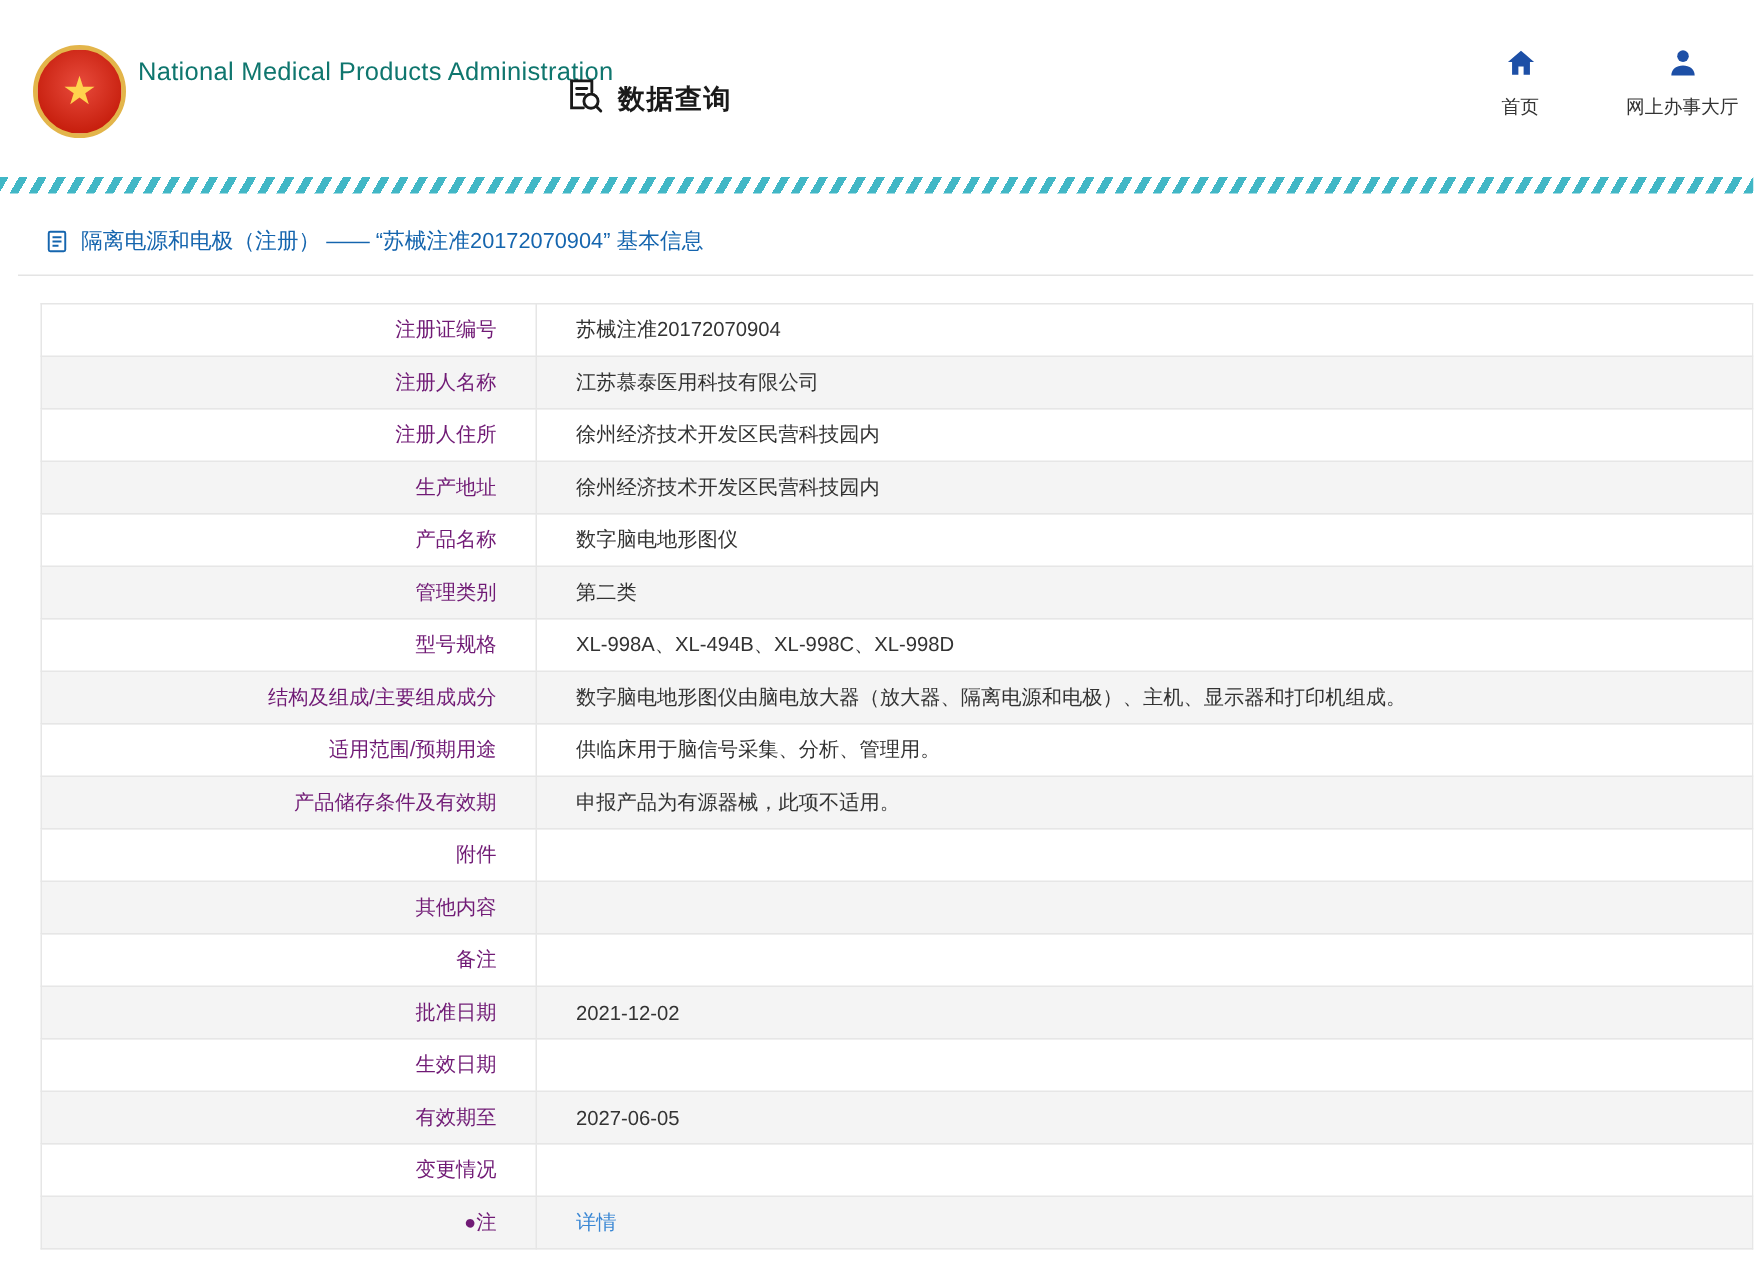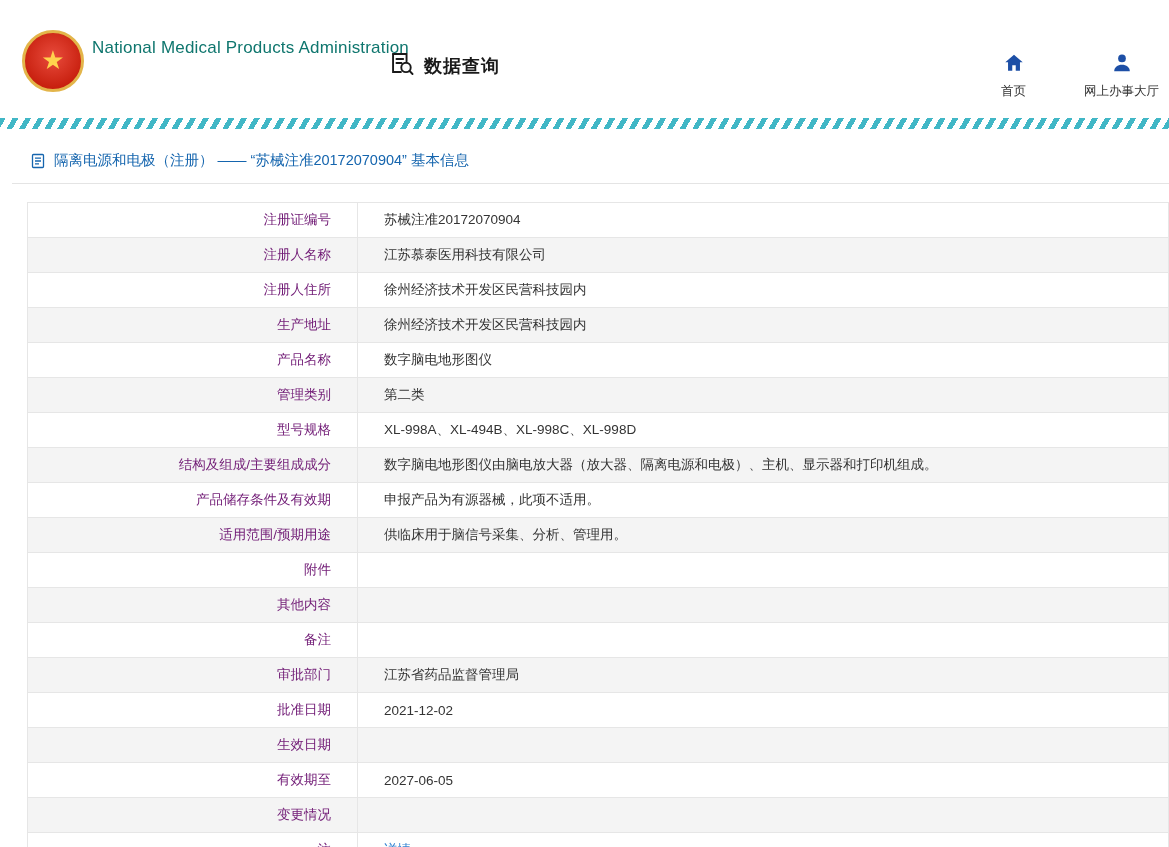--- a/index.html
+++ b/index.html
@@ -8,23 +8,23 @@
 
   
   .header{position:relative;height:118px;background:#fff;}
   .emblem{position:absolute;left:22px;top:30px;width:56px;height:56px;border-radius:50%;
     background:radial-gradient(circle at 50% 42%, #e84b3c 0%, #c8200f 72%);
     border:3px solid #e3b54a;display:flex;align-items:center;justify-content:center;}
   .emblem .star{color:#ffd34d;font-size:26px;line-height:1;transform:translateY(-1px);}
   .org{position:absolute;left:92px;top:34px;}
   .org-cn{font-size:27px;font-weight:bold;color:#9e302c;letter-spacing:2.5px;line-height:1.2;}
   .org-en{font-size:17px;color:#0f766e;margin-top:4px;letter-spacing:0.2px;}
-  .query{position:absolute;left:388px;top:50px;display:flex;align-items:center;gap:9px;}
+  .query{position:absolute;left:376px;top:50px;display:flex;align-items:center;gap:9px;}
   .query-label{font-size:18px;color:#1a1a1a;font-weight:600;letter-spacing:1px;}
-  .nav{position:absolute;right:10px;top:52px;display:flex;gap:58px;}
+  .nav{position:absolute;right:10px;top:31px;display:flex;gap:58px;}
   .nav-item{display:flex;flex-direction:column;align-items:center;gap:5px;cursor:pointer;}
   .nav-item .lbl{font-size:12.5px;color:#333;white-space:nowrap;}
 
   
   .stripe-band{height:11px;width:100%;
     background:repeating-linear-gradient(120deg,#41b7c6 0 5px,#ffffff 5px 11px);}
 
   
   .breadcrumb{margin:22px 0 0 12px;padding:0 0 13px 18px;border-bottom:1px solid #e4e4e4;
     display:flex;align-items:center;gap:8px;color:#1565ae;font-size:14.5px;}
@@ -124,42 +124,38 @@
         </tr>
         <tr>
           <td class="label">型号规格</td>
           <td class="value">XL-998A、XL-494B、XL-998C、XL-998D</td>
         </tr>
         <tr>
           <td class="label">结构及组成/主要组成成分</td>
           <td class="value">数字脑电地形图仪由脑电放大器（放大器、隔离电源和电极）、主机、显示器和打印机组成。</td>
         </tr>
         <tr>
+          <td class="label">适用范围/预期用途</td>
+          <td class="value">供临床用于脑信号采集、分析、管理用。</td>
+        </tr>
+        <tr>
           <td class="label">产品储存条件及有效期</td>
           <td class="value">申报产品为有源器械，此项不适用。</td>
-        </tr>
-        <tr>
-          <td class="label">适用范围/预期用途</td>
-          <td class="value">供临床用于脑信号采集、分析、管理用。</td>
         </tr>
         <tr>
           <td class="label">附件</td>
           <td class="value"></td>
         </tr>
         <tr>
           <td class="label">其他内容</td>
           <td class="value"></td>
         </tr>
         <tr>
           <td class="label">备注</td>
           <td class="value"></td>
-        </tr>
-        <tr>
-          <td class="label">审批部门</td>
-          <td class="value">江苏省药品监督管理局</td>
         </tr>
         <tr>
           <td class="label">批准日期</td>
           <td class="value">2021-12-02</td>
         </tr>
         <tr>
           <td class="label">生效日期</td>
           <td class="value"></td>
         </tr>
         <tr>

